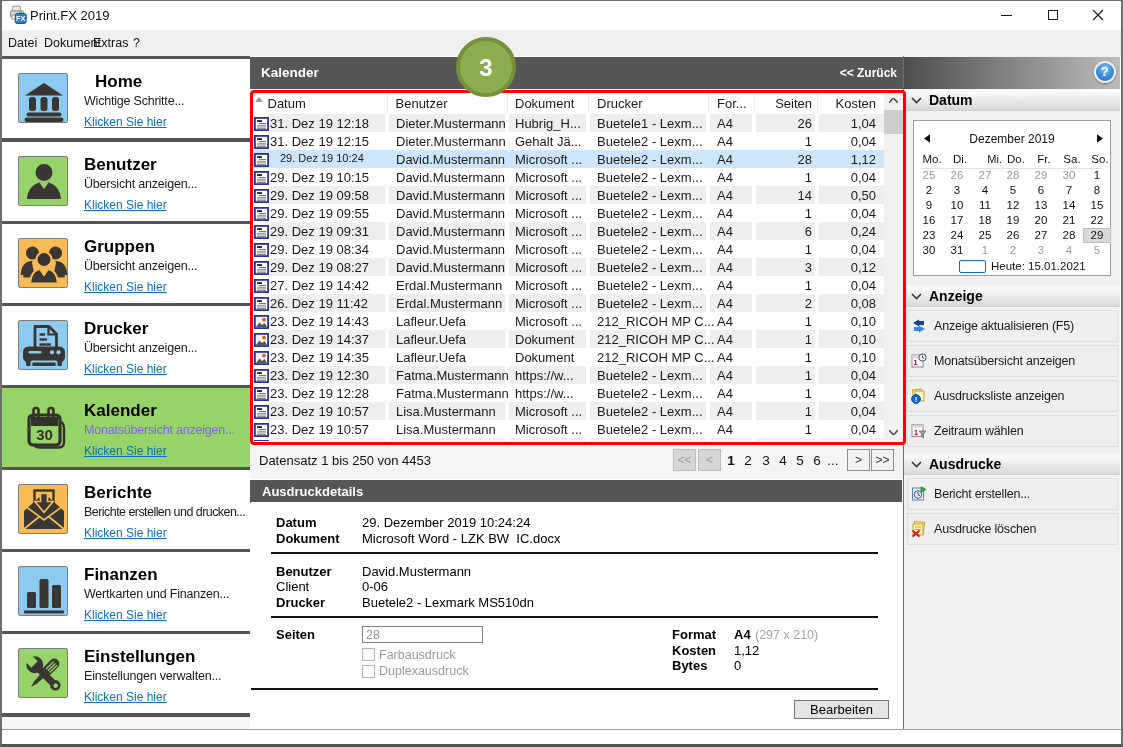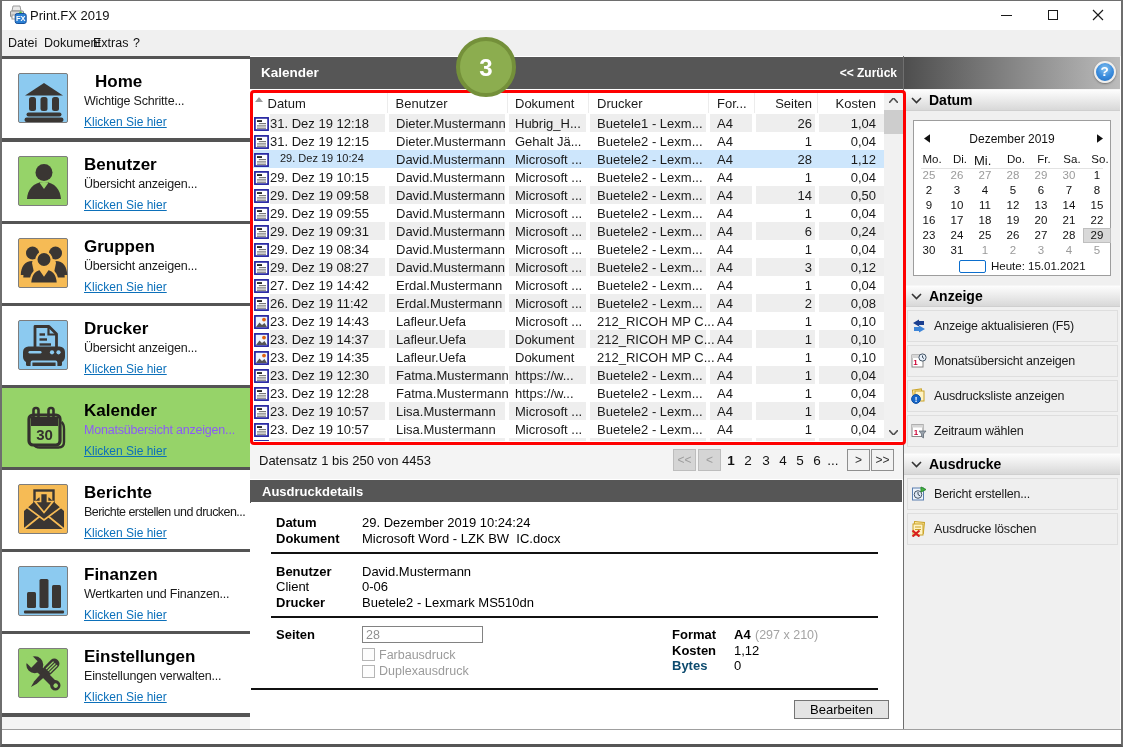--- a/index.html
+++ b/index.html
@@ -164,21 +164,21 @@
 <div class="a" style="left:913px;top:120px;width:198px;height:156px;background:#fff;border:1px solid #9d9d9d"></div>
 <svg class="a" style="left:924px;top:134px" width="6" height="9" viewBox="0 0 7 10">
     <path d="M7 0 L0 5 L7 10 Z" fill="#111"></path>
   </svg>
 <svg class="a" style="left:1097px;top:134px" width="6" height="9" viewBox="0 0 7 10">
     <path d="M0 0 L7 5 L0 10 Z" fill="#111"></path>
   </svg>
 <div class="a" style="left:913px;top:132px;width:198px;text-align:center;font-size:12px;color:#111">Dezember 2019</div>
 <div class="a" style="left:918px;top:153px;width:28px;text-align:center;font-size:11.5px;color:#111">Mo.</div>
 <div class="a" style="left:946px;top:153px;width:28px;text-align:center;font-size:11.5px;color:#111">Di.</div>
-<div class="a" style="left:974px;top:153px;width:28px;text-align:left;font-size:13px;color:#111">Mi.</div>
+<div class="a" style="left:974px;top:153px;width:28px;text-align:right;font-size:11px;color:#111">Mi.</div>
 <div class="a" style="left:1002px;top:153px;width:28px;text-align:center;font-size:11.5px;color:#111">Do.</div>
 <div class="a" style="left:1030px;top:153px;width:28px;text-align:center;font-size:11.5px;color:#111">Fr.</div>
 <div class="a" style="left:1058px;top:153px;width:28px;text-align:center;font-size:11.5px;color:#111">Sa.</div>
 <div class="a" style="left:1086px;top:153px;width:28px;text-align:center;font-size:11.5px;color:#111">So.</div>
 <div class="a" style="left:921px;top:167.5px;width:182px;height:1px;background:#e3e3e3"></div>
 <div class="a" style="left:915px;top:169px;width:28px;text-align:center;font-size:11.5px;color:#9a9a9a">25</div>
 <div class="a" style="left:943px;top:169px;width:28px;text-align:center;font-size:11.5px;color:#9a9a9a">26</div>
 <div class="a" style="left:971px;top:169px;width:28px;text-align:center;font-size:11.5px;color:#9a9a9a">27</div>
 <div class="a" style="left:999px;top:169px;width:28px;text-align:center;font-size:11.5px;color:#9a9a9a">28</div>
 <div class="a" style="left:1027px;top:169px;width:28px;text-align:center;font-size:11.5px;color:#9a9a9a">29</div>
@@ -657,20 +657,20 @@
 <div class="a" style="left:366px;top:628px;font-size:12.5px;font-weight:normal;color:#909090;z-index:60">28</div>
 <div class="a" style="left:362px;top:648px;width:13px;height:13px;background:#fdfdfd;border:1px solid #b5b5b5"></div>
 <div class="a" style="left:379px;top:648px;font-size:12.5px;font-weight:normal;color:#9b9b9b;z-index:60">Farbausdruck</div>
 <div class="a" style="left:362px;top:665px;width:13px;height:13px;background:#fdfdfd;border:1px solid #b5b5b5"></div>
 <div class="a" style="left:379px;top:664px;font-size:12.5px;font-weight:normal;color:#9b9b9b;z-index:60">Duplexausdruck</div>
 <div class="a" style="left:672px;top:627px;font-size:13px;font-weight:bold;color:#000;z-index:60">Format</div>
 <div class="a" style="left:734px;top:627px;font-size:13px;font-weight:bold;color:#000;z-index:60">A4</div>
 <div class="a" style="left:755px;top:628px;font-size:12.5px;font-weight:normal;color:#a3a3a3;z-index:60">(297 x 210)</div>
 <div class="a" style="left:672px;top:643px;font-size:13px;font-weight:bold;color:#000;z-index:60">Kosten</div>
 <div class="a" style="left:734px;top:643px;font-size:13px;font-weight:normal;color:#000;z-index:60">1,12</div>
-<div class="a" style="left:672px;top:658px;font-size:13px;font-weight:bold;color:#0c4a6e;z-index:60">Bytes</div>
+<div class="a" style="left:672px;top:658px;font-size:13px;font-weight:bold;color:#000000;z-index:60">Bytes</div>
 <div class="a" style="left:734px;top:658px;font-size:13px;font-weight:normal;color:#000;z-index:60">0</div>
 <div class="a" style="left:251px;top:688px;width:627px;height:2px;background:#111"></div>
 <div class="a" style="left:794px;top:700px;width:95px;height:19px;background:#e4e4e4;border:1px solid #757575;text-align:center;font-size:13px;color:#000;line-height:17px;z-index:60">Bearbeiten</div>
 <div class="a" style="left:456px;top:37px;width:60px;height:60px;border-radius:50%;background:#8cad4f;border:4px solid #74903a;z-index:50">
     <div style="position:absolute;left:0;top:13px;width:52px;text-align:center;font-size:24px;font-weight:bold;color:#fff">3</div>
   </div>
 <div class="a" style="left:0;top:729px;width:1123px;height:1px;background:#9f9f9f"></div>
 <div class="a" style="left:2px;top:730px;width:1119px;height:14px;background:#fff"></div>
 </body></html>

